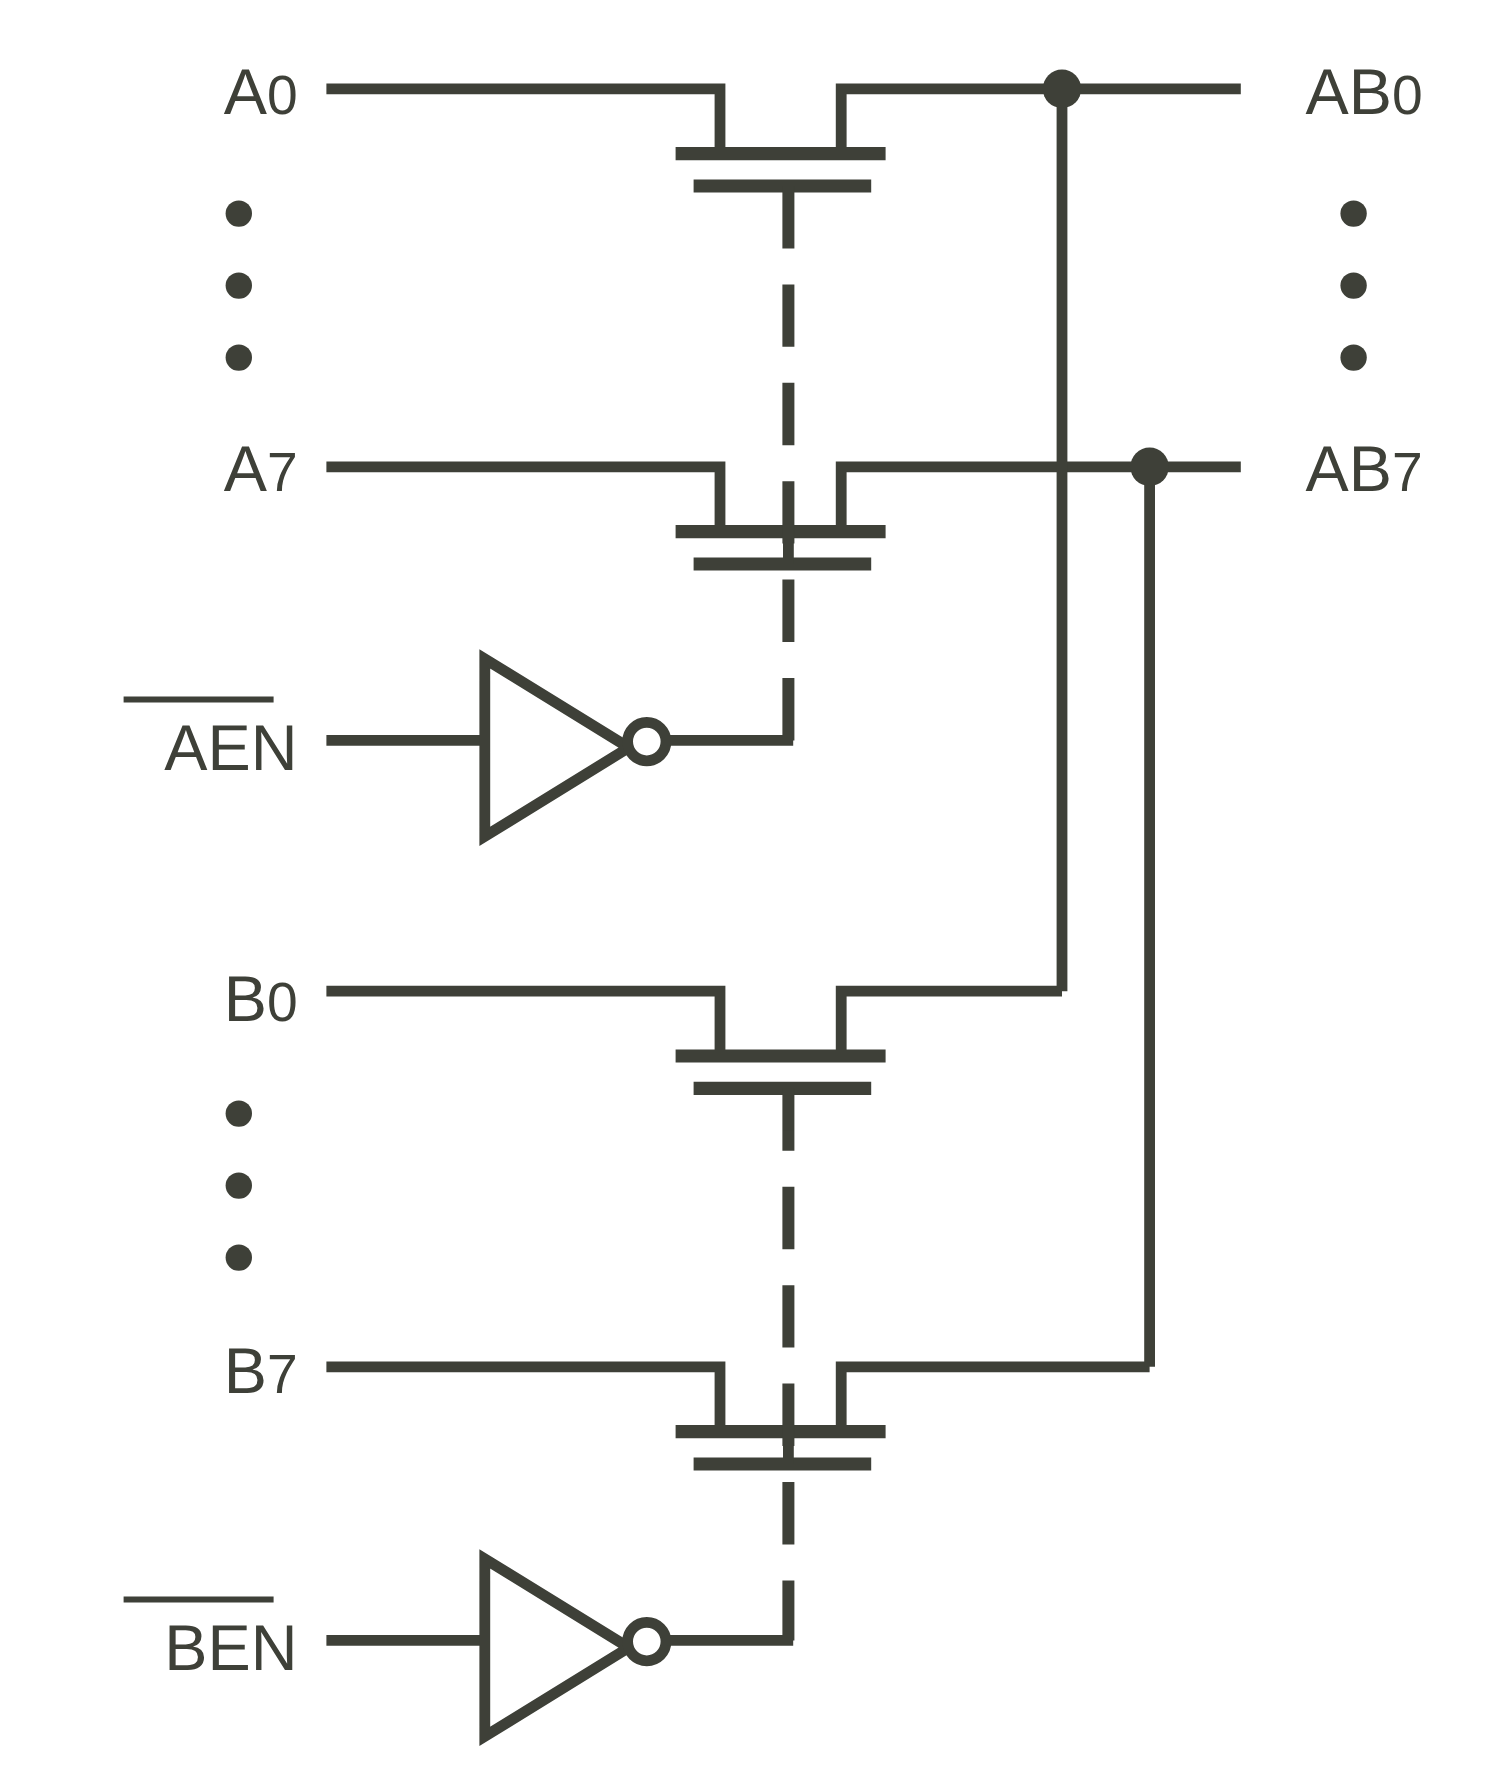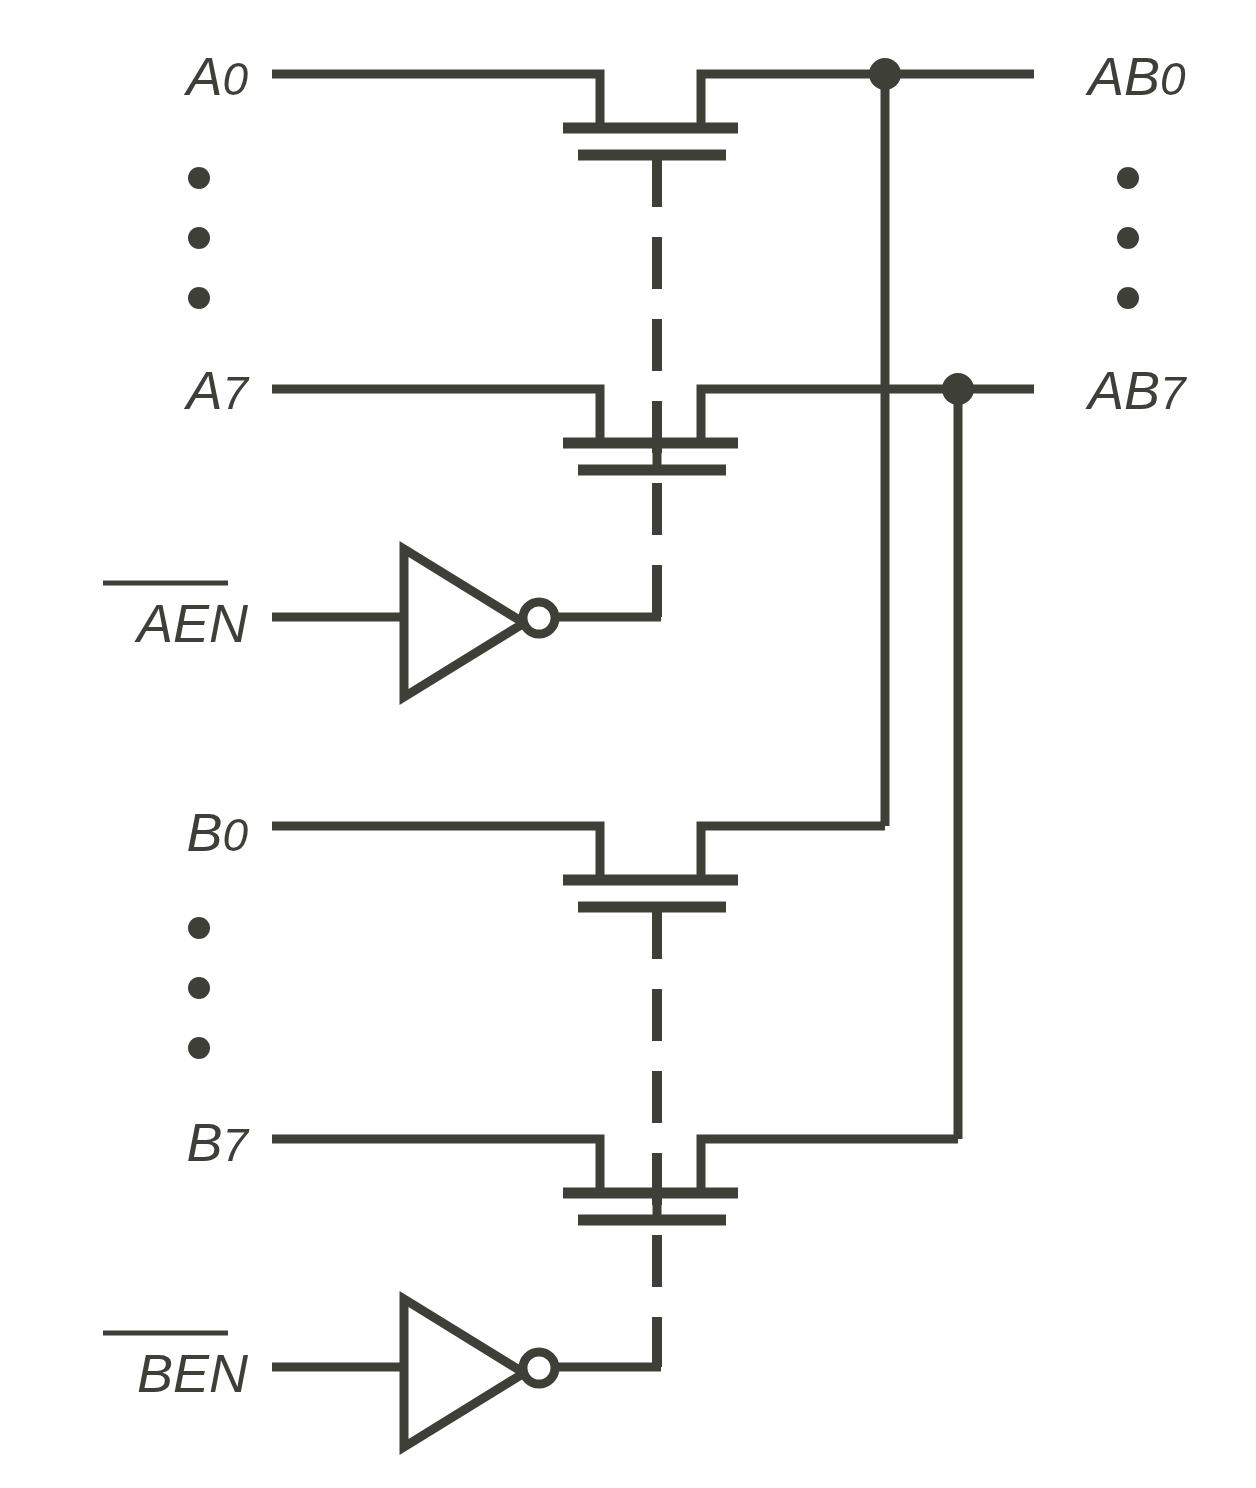--- a/index.html
+++ b/index.html
@@ -11,21 +11,20 @@
     width: 1256px;
     height: 1488px;
     font-family: "Liberation Sans", sans-serif;
     overflow: hidden;
   }
   #diagram-root {
     position: relative;
     width: 1256px;
     height: 1488px;
     background: #ffffff;
-    font-style: italic;
   }
   svg#schematic {
     display: block;
     width: 1256px;
     height: 1488px;
   }
   .wire {
     stroke: #3e4038;
     stroke-width: 9;
     fill: none;

